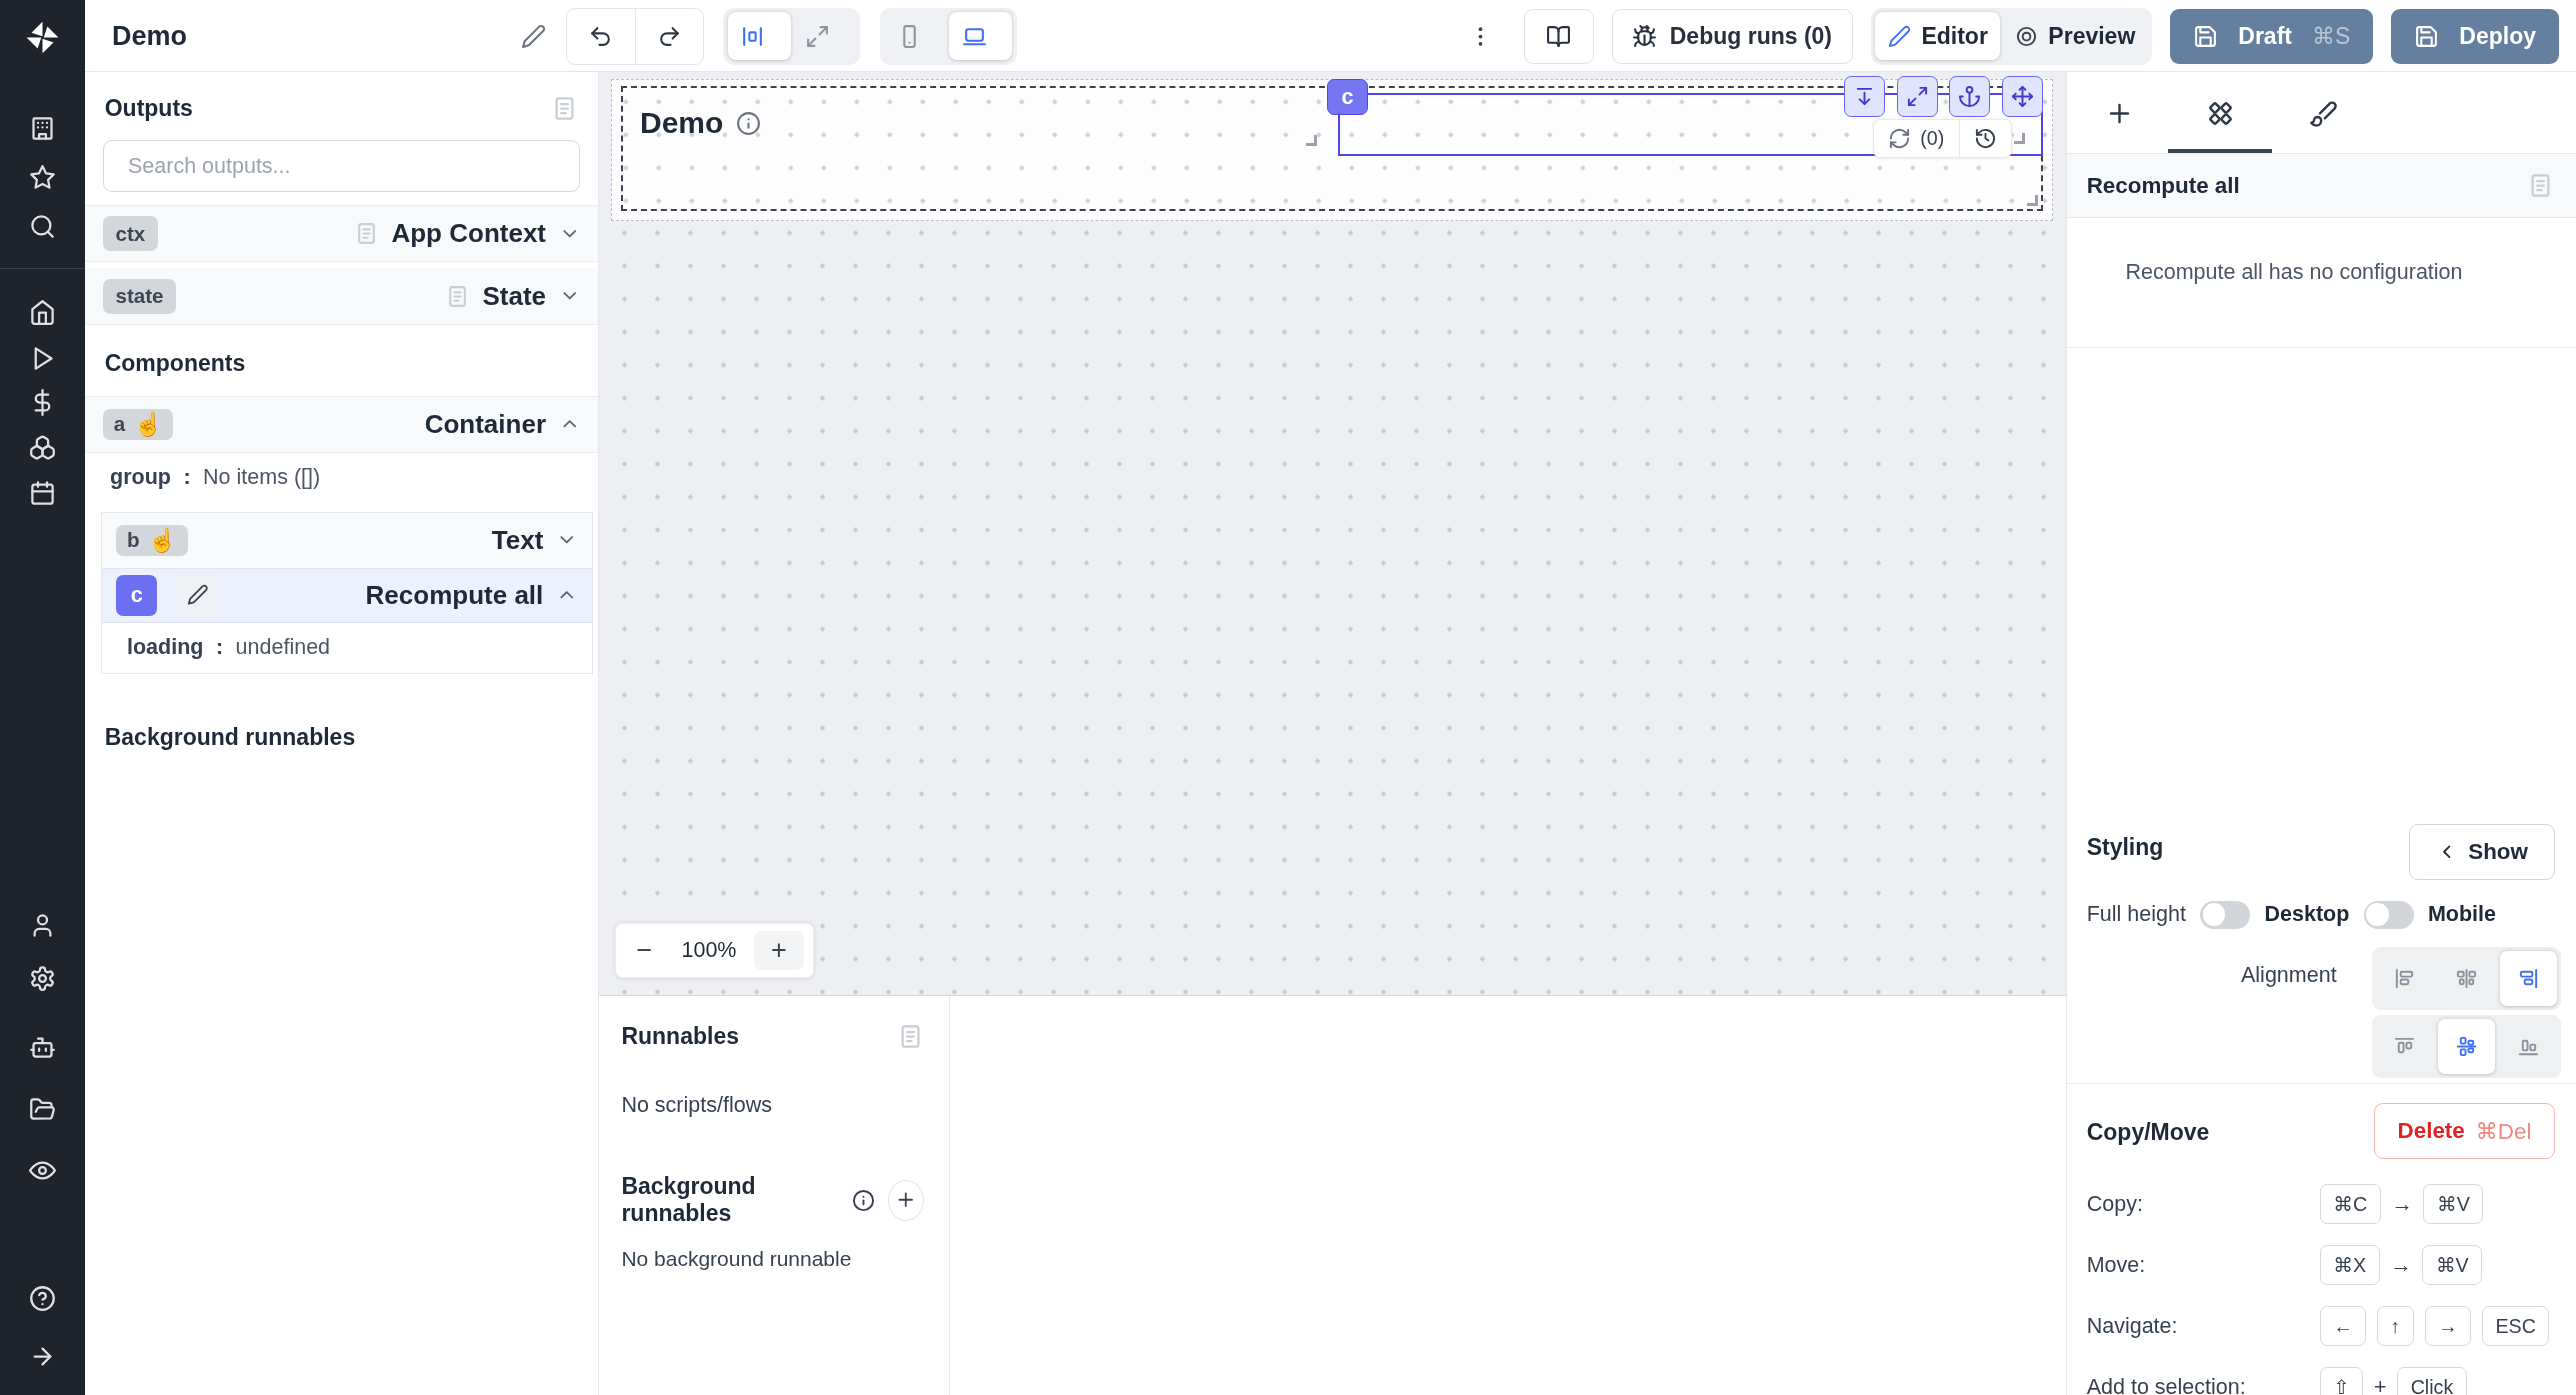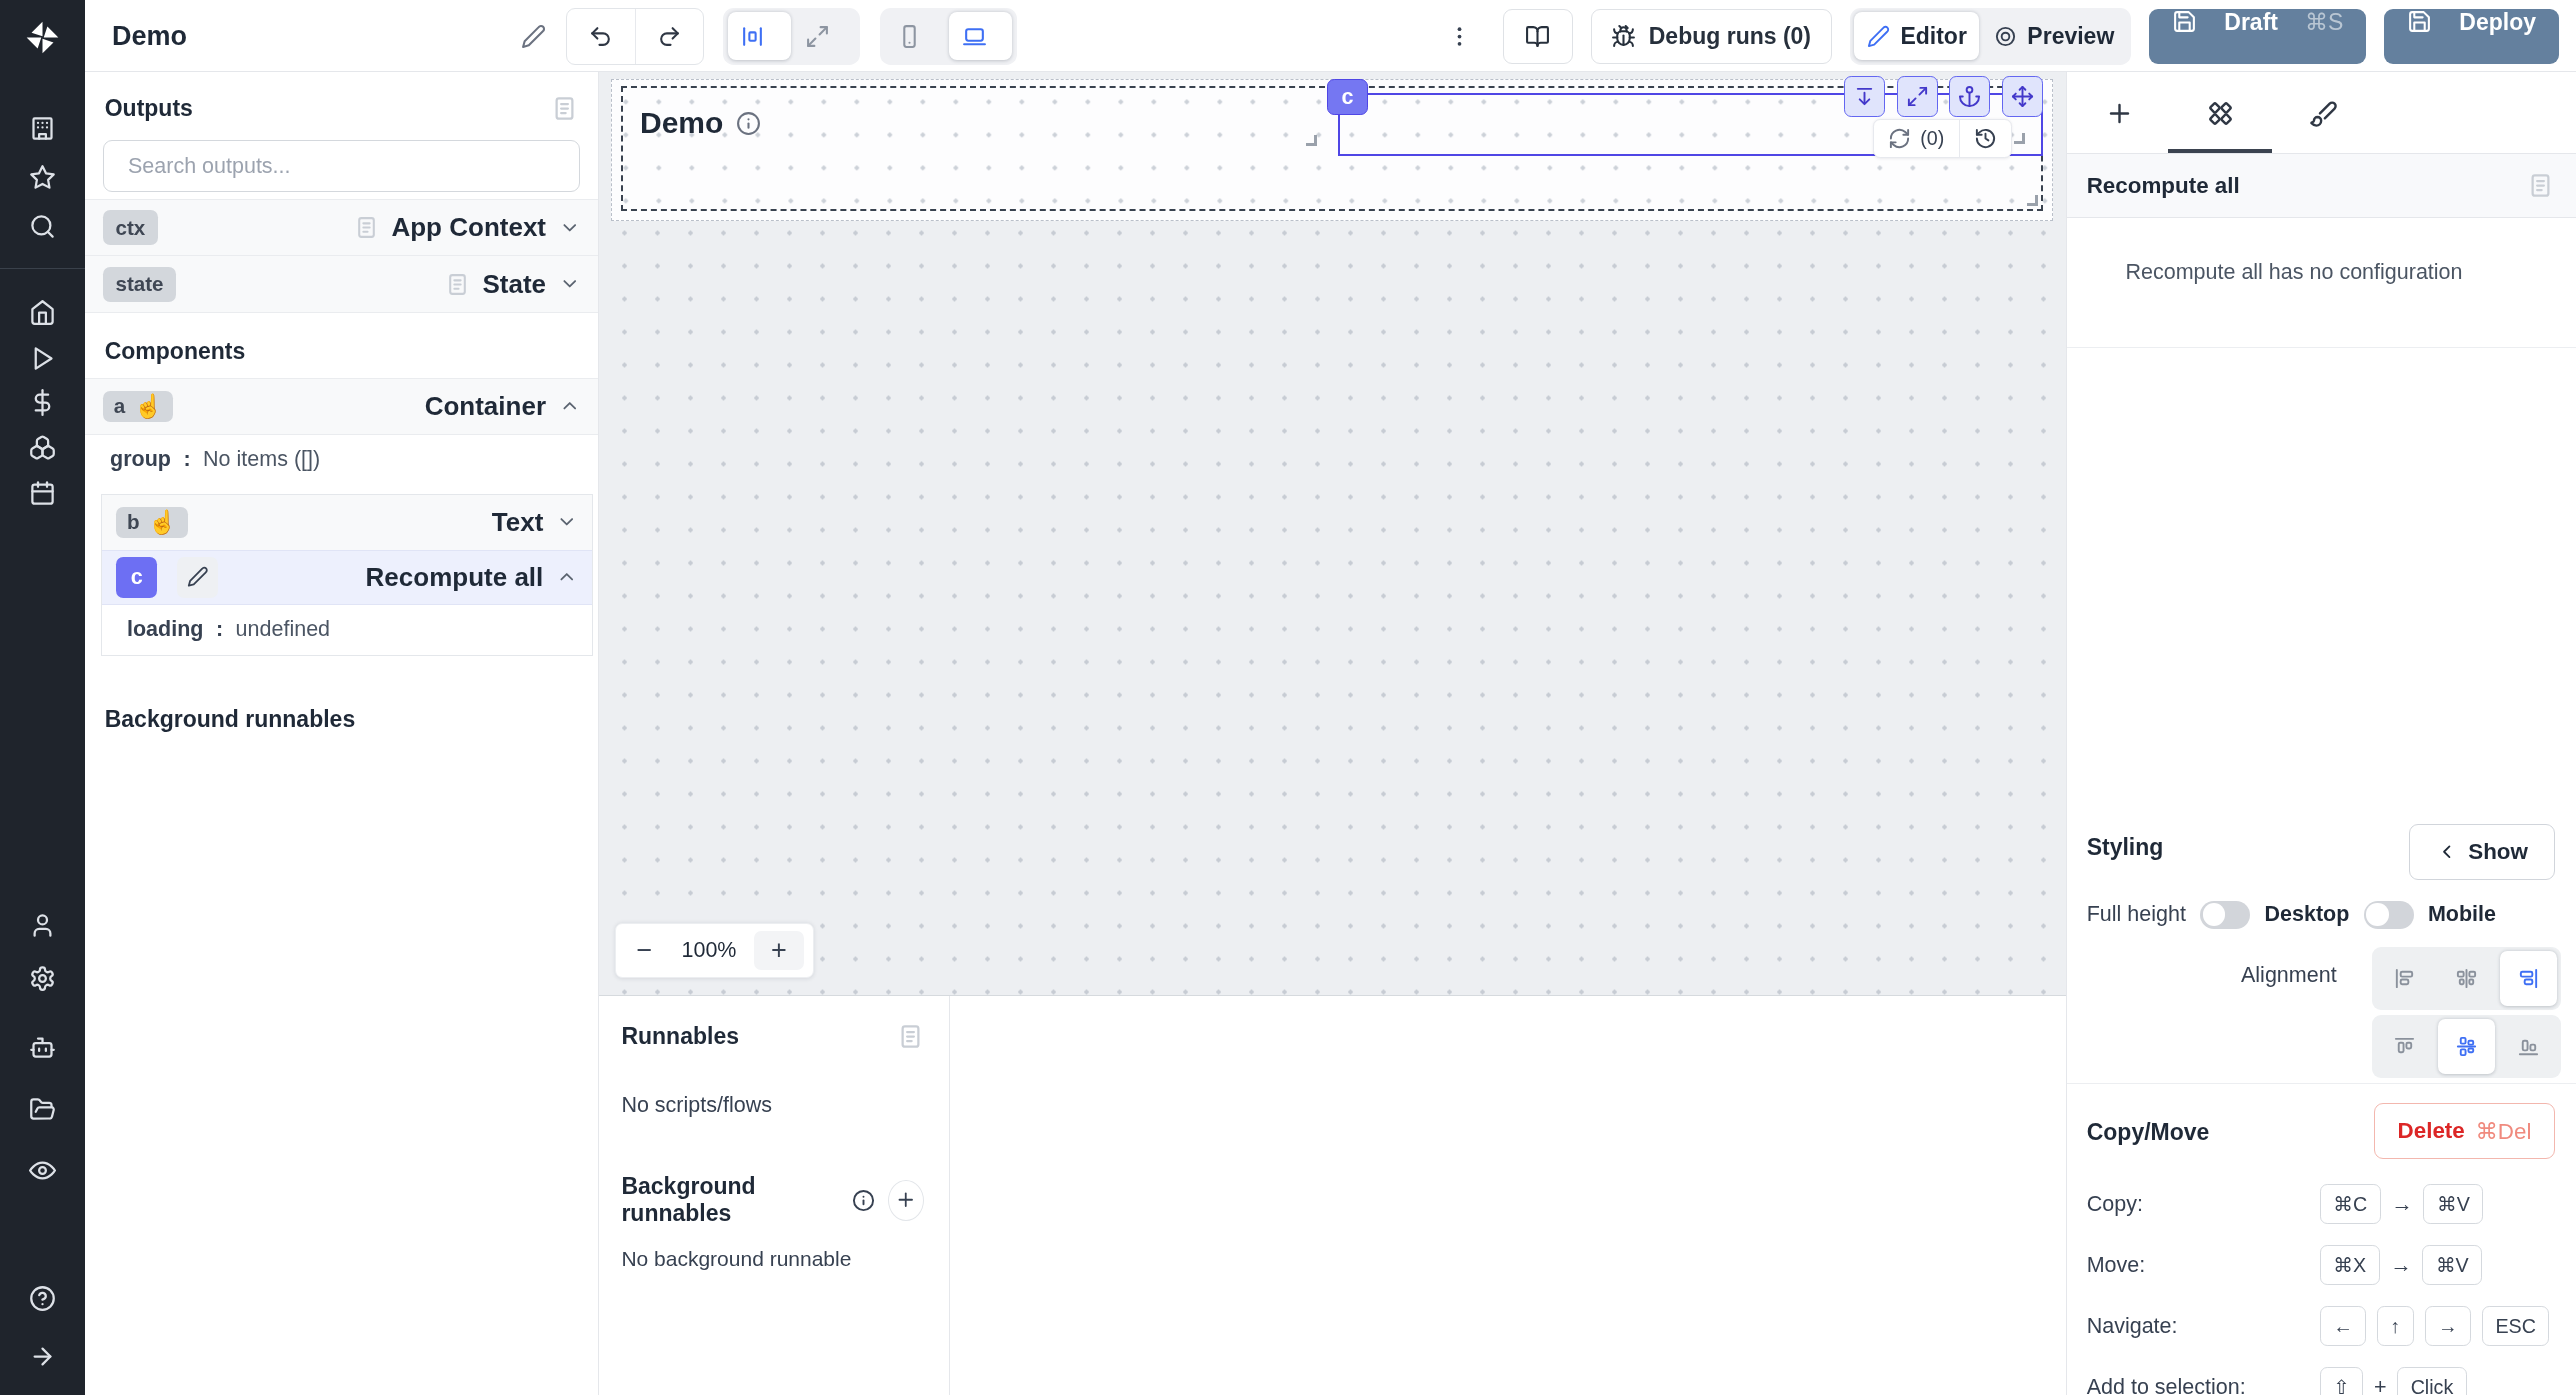--- a/index.html
+++ b/index.html
@@ -22,33 +22,33 @@
   .tb-right { position:absolute; right:17px; top:0; height:72px; display:flex; align-items:center; gap:18px; }
   .tb-icon { color:#6b7280; display:flex; align-items:center; }
   .btn-group { display:flex; background:#fff; border:0.9px solid #e2e5e9; border-radius:9px; overflow:hidden; }
   .btn-half { width:68px; height:55px; display:flex; align-items:center; justify-content:center; color:#2f3744; cursor:pointer; }
   .btn-half + .btn-half { border-left:0.9px solid #e7e9ed; }
   .seg { display:flex; align-items:center; background:#f0f1f4; border-radius:10.7px; padding:4.5px; gap:1.8px; }
   .seg-opt { min-width:63px; height:48px; padding:0 12.5px; display:flex; align-items:center; justify-content:flex-start; gap:10.7px; border-radius:8px; color:#8d95a1; cursor:pointer; font-size:23px; font-weight:600; }
   .seg-opt.active { background:#fff; box-shadow:0 0.9px 3.6px rgba(20,30,50,.22); color:#3e6ff4; }
   .seg-opt .lbl { color:#1f2937; }
   .wbtn { height:55px; background:#fff; border:0.9px solid #dfe2e6; border-radius:9px; display:flex; align-items:center; justify-content:center; gap:12.5px; padding:0 19.7px; font-size:23px; font-weight:600; color:#27303c; cursor:pointer; }
-  .slate-btn { height:55px; background:#64809e; border-radius:9px; display:flex; align-items:flex-start; gap:27px; padding:0 23px; color:#fff; font-size:23px; font-weight:600; cursor:pointer; }
+  .slate-btn { height:55px; background:#64809e; border-radius:9px; display:flex; align-items:center; gap:20px; padding:0 23px; color:#fff; font-size:23px; font-weight:600; cursor:pointer; }
   .slate-btn .shortcut { color:rgba(255,255,255,.55); font-weight:400; }
 
   
   .left-panel { position:absolute; left:85px; top:72px; width:514px; height:1324px; background:#fff; border-right:0.9px solid #e5e7eb; z-index:10; }
   .lp-head { display:flex; align-items:center; justify-content:space-between; padding:23px 19.7px 0 19.7px; }
   .lp-title { font-size:23px; font-weight:600; color:#1f2937; }
   .doc-ic { color:#c9ced5; }
   .search-wrap { padding:18px 18px 7.2px 18px; }
   .search-input { width:100%; height:52px; border:0.9px solid #d4d8dd; border-radius:9px; font-size:21.5px; padding:0 24px; color:#374151; outline:none; font-family:"Liberation Sans",sans-serif; }
   .search-input::placeholder { color:#9ca3af; }
   .sec-title { font-size:23px; font-weight:600; color:#1f2937; padding:25px 19.7px 12.5px 19.7px; }
-  .out-row { height:57px; display:flex; align-items:center; justify-content:flex-end; gap:12.5px; padding:16px 18px; background:#f8f9fa; border-top:0.9px solid #eaecef; border-bottom:0.9px solid #eaecef; cursor:pointer; }
+  .out-row { height:57px; display:flex; align-items:center; justify-content:flex-end; gap:12.5px; padding:16px 18px; background:#f8f9fa; border-top:0.9px solid #eaecef; border-bottom:0.9px solid #eaecef; cursor:pointer;margin-top:6px; }
   .out-row + .out-row { border-top:none; }
   .badge { background:#d3d7dc; color:#3f4754; font-size:20.6px; font-weight:600; border-radius:7.2px; padding:5.4px 12.5px; margin-right:auto; }
   .row-type { font-size:26px; font-weight:600; color:#1f2937; }
   .chev { color:#5b6470; display:flex; }
   .badge-grp { display:flex; align-items:center; gap:9px; background:#d3d7dc; border-radius:7.2px; padding:3.6px 10.7px; margin-right:auto; color:#3f4754; }
   .badge-grp .bid { font-size:20.6px; font-weight:600; }
   .hand { font-size:23px; line-height:1; color:#3f4754; }
   .kv-row { display:flex; align-items:center; gap:12.5px; padding:12.5px 0 12.5px 25px; font-size:21.5px; background:#fff; }
   .kv-key { font-weight:600; color:#374151; }
   .kv-colon { font-weight:700; color:#374151; }

